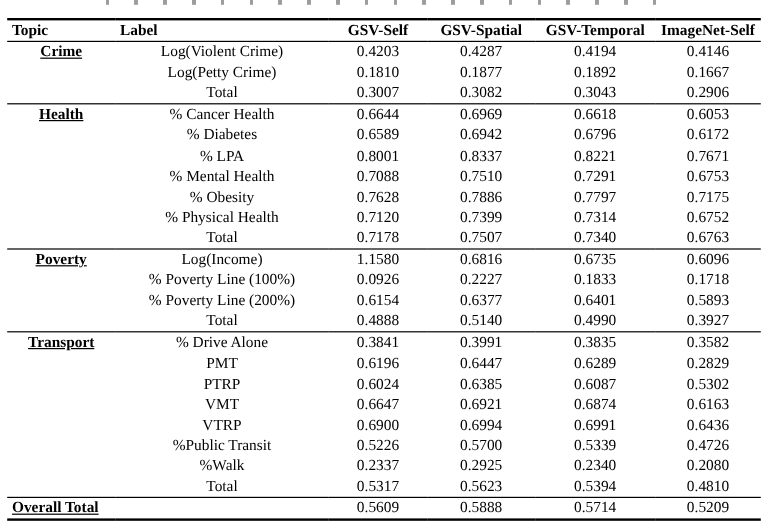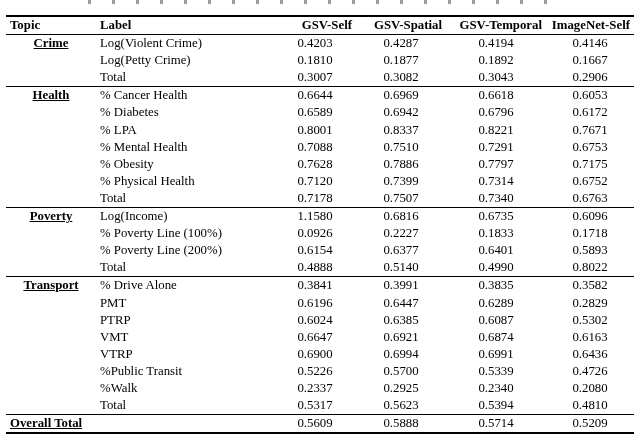--- a/index.html
+++ b/index.html
@@ -17,24 +17,24 @@
     border-collapse:collapse;table-layout:fixed;
     width:628px;margin:15px auto 0 auto;
     font-size:12.8px;
   }
   thead{border-top:2px solid #000;border-bottom:1px solid #000;}
   tbody.group{border-top:1px solid #000;}
   tbody.overall{border-top:1px solid #000;border-bottom:2px solid #000;}
   th,td{padding:1px 4px;line-height:1.18;white-space:nowrap;overflow:hidden;}
   th{font-weight:bold;}
   .left{text-align:left;margin-top:39px;}
-  .center{text-align:right;}
+  .center{text-align:center;}
   td.topic{font-weight:bold;text-align:center;vertical-align:top;text-decoration:underline;}
   td.overall-topic{font-weight:bold;text-align:left;vertical-align:top;text-decoration:underline;}
-  td.label{text-align:left;}
+  td.label{text-align:center;}
   td.num{text-align:center;font-weight:normal;}
   td.num.bold{font-weight:normal;}
 </style>
 </head>
 <body>
 
 <div class="caption-remnant"></div>
 
 <table id="results-table">
   <colgroup>
@@ -152,21 +152,21 @@
         <td class="num">0.6154</td>
         <td class="num">0.6377</td>
         <td class="num bold">0.6401</td>
         <td class="num">0.5893</td>
       </tr>
       <tr>
         <td class="label">Total</td>
         <td class="num">0.4888</td>
         <td class="num bold">0.5140</td>
         <td class="num">0.4990</td>
-        <td class="num">0.8022</td>
+        <td class="num">0.3927</td>
       </tr>
     </tbody>
     <tbody class="group">
       <tr>
         <td class="topic" rowspan="8">Transport</td>
         <td class="label">% Drive Alone</td>
         <td class="num">0.3841</td>
         <td class="num bold">0.3991</td>
         <td class="num">0.3835</td>
         <td class="num">0.3582</td>

